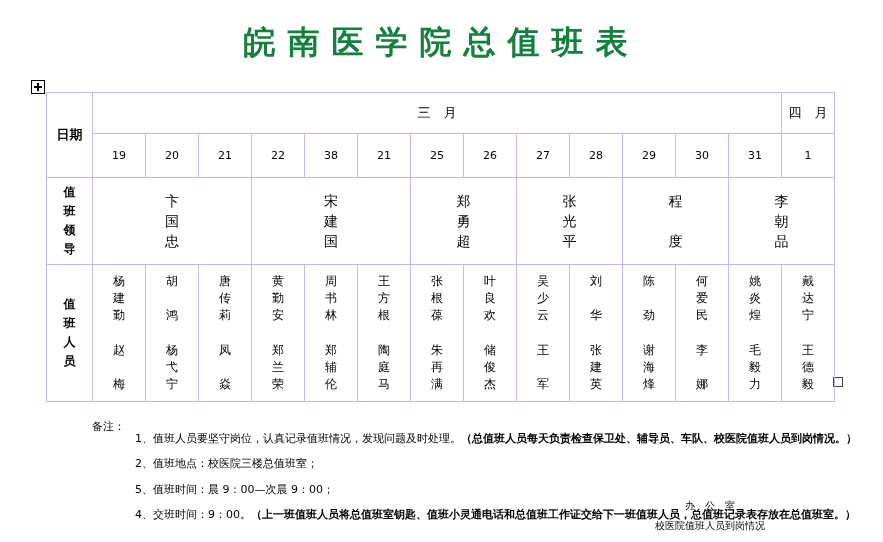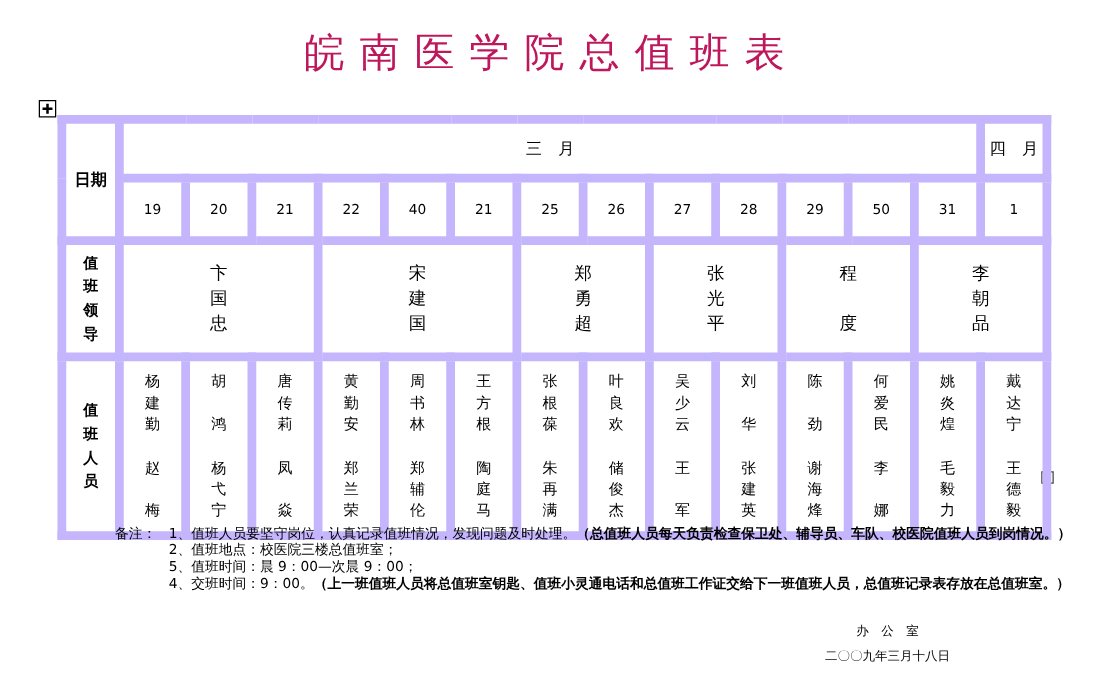--- a/index.html
+++ b/index.html
@@ -3,53 +3,53 @@
 <meta charset="utf-8">
 <style>
   html,body{margin:0;padding:0;}
   .page{
     position:relative;width:883px;height:542px;background:#ffffff;
     font-family:"DejaVu Sans",sans-serif;color:#000;overflow:hidden;
   }
   
   .title{
     position:absolute;top:26px;left:0;right:0;text-align:center;
-    font-size:32px;font-weight:normal;color:#be185d;letter-spacing:12px;line-height:1.05;
+    font-size:32px;font-weight:bold;color:#15803d;letter-spacing:12px;line-height:1.05;
     white-space:nowrap;
   }
   
   .move-handle{position:absolute;left:31px;top:80px;width:12px;height:12px;border:1px solid #000;background:#fff;}
   .move-handle::before{content:"";position:absolute;left:5px;top:2px;width:2px;height:8px;background:#000;}
   .move-handle::after{content:"";position:absolute;left:2px;top:5px;width:8px;height:2px;background:#000;}
   .resize-handle{position:absolute;left:833px;top:377px;width:8px;height:8px;border:1px solid #444;background:#fff;}
   
   table.duty{
     position:absolute;left:46px;top:92px;border-collapse:collapse;table-layout:fixed;
   }
   table.duty td{
-    border:7px solid #c4b5fd;text-align:center;vertical-align:middle;padding:2px;overflow:hidden;
+    border:1px solid #c4b5fd;text-align:center;vertical-align:middle;padding:2px;overflow:hidden;
   }
   tr.r-month td{height:36px;}
   tr.r-dates td{height:39px;}
   tr.r-leaders td{height:82px;}
   tr.r-personnel td{height:132px;}
   .month-label{font-size:13px;}
   .date-cell{font-size:11px;}
   .lbl{font-weight:bold;font-size:13px;}
   .v{white-space:pre-line;}
   .vlbl{font-weight:bold;font-size:12px;line-height:19px;white-space:pre-line;}
   .leader-name{font-size:14px;line-height:20px;white-space:pre-line;}
   .person{font-size:12px;line-height:17.2px;white-space:pre-line;}
   
   .notes{
     position:absolute;left:92px;top:420px;width:760px;
     font-size:11px;line-height:13.4px;padding-left:43px;box-sizing:border-box;
   }
   .notes-label{position:absolute;left:0;top:0;font-weight:normal;}
-  .note-line{white-space:nowrap;}
+  .note-line{white-space:nowrap;margin-top:12px;}
   .nb{font-weight:bold;}
   
   .footer{position:absolute;left:590px;top:496px;width:240px;text-align:center;font-size:10px;}
   .footer .office{line-height:20px;}
   .footer .sign-date{line-height:20px;}
 </style>
 </head>
 <body>
 
 <div class="page">
@@ -81,28 +81,28 @@
         <tr class="r-month">
       <td rowspan="2" class="lbl">日期</td>
       <td colspan="13" class="month-label">三　月</td>
       <td colspan="1" class="month-label">四　月</td>
     </tr>
     <tr class="r-dates">
       <td class="date-cell">19</td>
       <td class="date-cell">20</td>
       <td class="date-cell">21</td>
       <td class="date-cell">22</td>
-      <td class="date-cell">40</td>
+      <td class="date-cell">38</td>
       <td class="date-cell">21</td>
       <td class="date-cell">25</td>
       <td class="date-cell">26</td>
       <td class="date-cell">27</td>
       <td class="date-cell">28</td>
       <td class="date-cell">29</td>
-      <td class="date-cell">50</td>
+      <td class="date-cell">30</td>
       <td class="date-cell">31</td>
       <td class="date-cell">1</td>
     </tr>
     <tr class="r-leaders">
       <td>
             <div class="vlbl v">值
 班
 领
 导</div>
           </td>
@@ -277,16 +277,16 @@
   <div class="notes">
     <span class="notes-label">备注：</span>
     <div class="note-line"><span>1、值班人员要坚守岗位，认真记录值班情况，发现问题及时处理。</span><span class="nb">（总值班人员每天负责检查保卫处、辅导员、车队、校医院值班人员到岗情况。）</span></div>
     <div class="note-line"><span>2、值班地点：校医院三楼总值班室；</span></div>
     <div class="note-line"><span>5、值班时间：晨 9：00—次晨 9：00；</span></div>
     <div class="note-line"><span>4、交班时间：9：00。</span><span class="nb">（上一班值班人员将总值班室钥匙、值班小灵通电话和总值班工作证交给下一班值班人员，总值班记录表存放在总值班室。）</span></div>
   </div>
 
   <div class="footer">
     <div class="office">办　公　室</div>
-    <div class="sign-date">二〇〇九年三月十八日</div>
+    <div class="sign-date">校医院值班人员到岗情况</div>
   </div>
 
 </div>
 
 </body></html>

